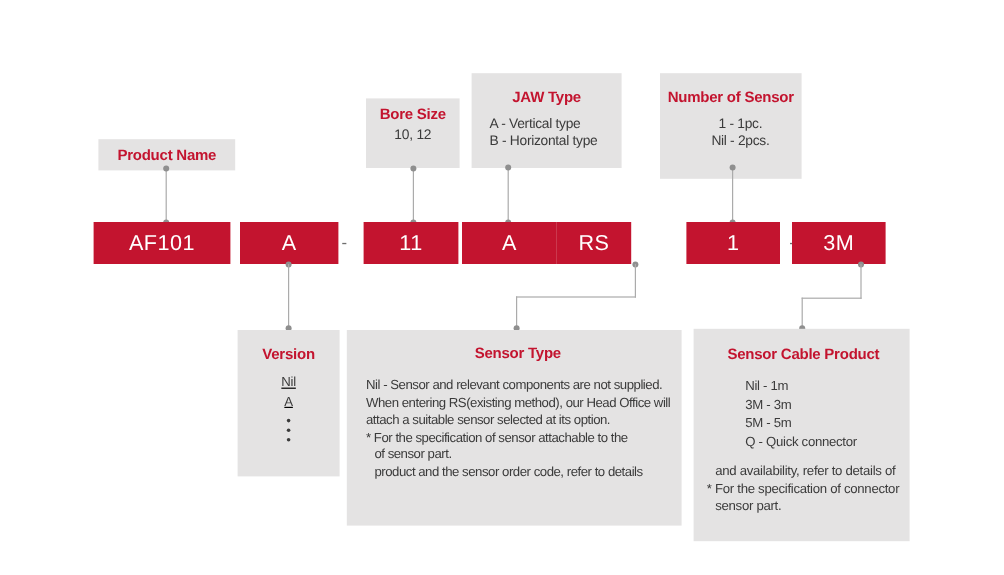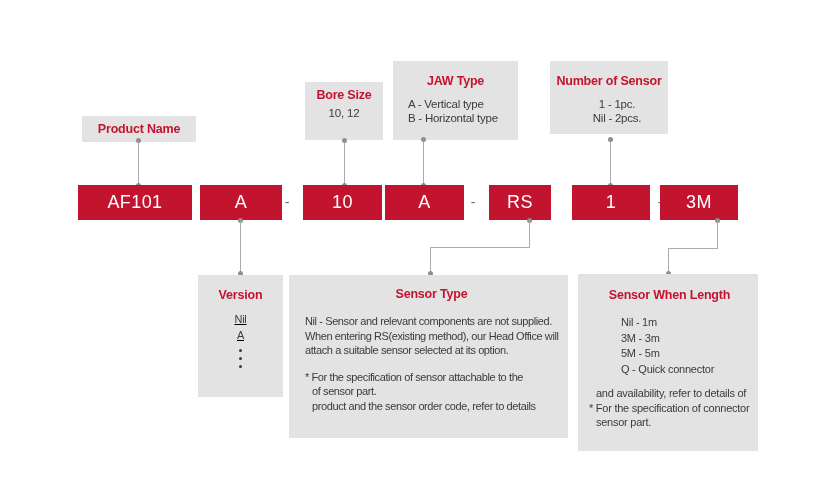--- a/index.html
+++ b/index.html
@@ -18,42 +18,42 @@
     text-align:center;white-space:nowrap;
   }
   .panel-value{
     color:var(--color-ink,#3B3B3B);font-size:11.5px;text-align:center;
     letter-spacing:-0.2px;margin-top:5px;white-space:nowrap;
   }
   .body-line{
     color:var(--color-ink,#3B3B3B);font-size:11px;line-height:14.5px;
     letter-spacing:-0.25px;white-space:nowrap;
   }
-  .note{margin-top:12px;}
+  .note{}
   .note .cont{padding-left:7px;}
   
   #cp{left:82px;top:116px;width:114px;height:26px;display:flex;align-items:center;justify-content:center;}
   #cb{left:305px;top:82px;width:78px;height:58px;padding-top:6px;}
   #cj{left:393px;top:61px;width:125px;height:79px;padding-top:13px;}
   #cj .opts{margin:9px 0 0 15px;}
   #cj .body-line{font-size:11.5px;line-height:14px;}
-  #cn{left:550px;top:61px;width:118px;height:73px;padding-top:13px;}
+  #cn{left:550px;top:61px;width:118px;height:88px;padding-top:13px;}
   #cn .opts{margin-top:9px;}
   #cn .body-line{font-size:11.5px;line-height:14px;text-align:center;margin-left:16px;}
   
   .code-box{
     position:absolute;top:185px;height:35px;background:var(--color-accent,#C3142F);
     color:var(--color-code-text,#FFFFFF);font-size:18px;letter-spacing:0.4px;
     text-align:center;line-height:35px;box-sizing:border-box;white-space:nowrap;
   }
   #seg0{left:78px;width:114px;}
   #seg1{left:200px;width:82px;}
   #seg2{left:303px;width:79px;}
   #seg3{left:385px;width:79px;}
-  #seg4{left:489px;width:62px;}
+  #seg4{left:464px;width:62px;}
   #seg5{left:572px;width:78px;}
   #seg6{left:660px;width:78px;}
   .sep{
     position:absolute;top:185px;width:12px;height:35px;line-height:34px;
     color:var(--color-sep,#6E6E6E);font-size:14px;text-align:center;
   }
   #sepA{left:281px;} #sepB{left:467px;} #sepC{left:654px;}
   
   .cline{position:absolute;background:var(--color-connector,#ABABAB);}
   .cdot{position:absolute;width:5px;height:5px;border-radius:50%;background:var(--color-dot,#8F8F8F);}
@@ -113,21 +113,21 @@
   <div class="cdot" style="left:421px;top:137px;"></div>
   <div class="cdot" style="left:421px;top:183px;"></div>
 
   <div class="cline" style="left:610px;top:140px;width:1px;height:45px;"></div>
   <div class="cdot" style="left:608px;top:137px;"></div>
   <div class="cdot" style="left:608px;top:183px;"></div>
 
   <div class="code-box" id="seg0">AF101</div>
   <div class="code-box" id="seg1">A</div>
   <div class="sep" id="sepA">-</div>
-  <div class="code-box" id="seg2">10</div>
+  <div class="code-box" id="seg2">11</div>
   <div class="code-box" id="seg3">A</div>
   <div class="sep" id="sepB">-</div>
   <div class="code-box" id="seg4">RS</div>
   <div class="code-box" id="seg5">1</div>
   <div class="sep" id="sepC">-</div>
   <div class="code-box" id="seg6">3M</div>
 
   <div class="cdot" style="left:238px;top:218px;"></div>
   <div class="cline" style="left:240px;top:220px;width:1px;height:55px;"></div>
   <div class="cdot" style="left:238px;top:271px;"></div>
@@ -165,21 +165,21 @@
       <div class="body-line">attach a suitable sensor selected at its option.</div>
       <div class="note">
         <div class="body-line">* For the specification of sensor attachable to the</div>
         <div class="body-line cont">of sensor part.</div>
         <div class="body-line cont">product and the sensor order code, refer to details</div>
       </div>
     </div>
   </div>
 
   <div class="panel" id="cl">
-    <div class="panel-title">Sensor When Length</div>
+    <div class="panel-title">Sensor Cable Product</div>
     <div class="opts">
       <div class="body-line">Nil - 1m</div>
       <div class="body-line">3M - 3m</div>
       <div class="body-line">5M - 5m</div>
       <div class="body-line">Q - Quick connector</div>
     </div>
     <div class="note">
       <div class="body-line cont">and availability, refer to details of</div>
       <div class="body-line">* For the specification of connector</div>
       <div class="body-line cont">sensor part.</div>

